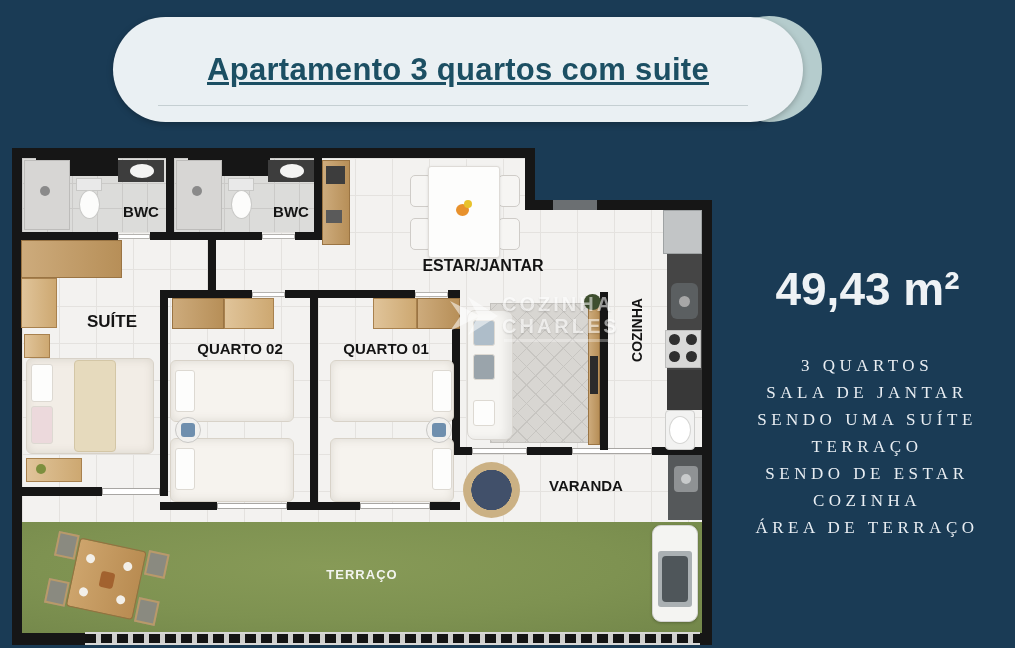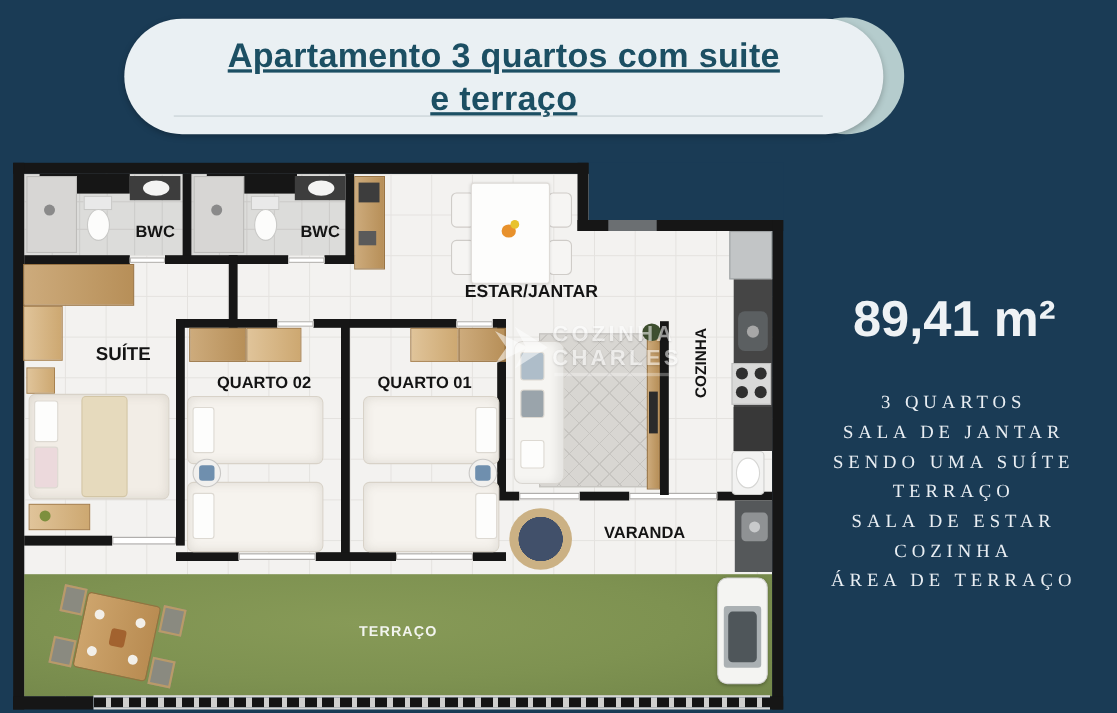--- a/index.html
+++ b/index.html
@@ -70,31 +70,30 @@
               clip-path:polygon(0 0, 100% 50%, 0 100%, 35% 50%); }
   .wm-a .t2 { position:absolute; left:18px; top:0; width:30px; height:38px; background:#fff;
               clip-path:polygon(0 0, 100% 50%, 0 100%, 35% 50%); }
 </style>
 </head>
 <body>
 
 <div class="abs banner-accent"></div>
 <div class="abs banner">
   <h1>Apartamento 3 quartos com suite</h1>
-  <h1>e terraço</h1>
   <div class="underline"></div>
 </div>
 
-<div class="abs area-text">89,41 m²</div>
+<div class="abs area-text">49,43 m²</div>
 <div class="abs features">
   <div>3 QUARTOS</div>
   <div>SALA DE JANTAR</div>
   <div>SENDO UMA SUÍTE</div>
   <div>TERRAÇO</div>
-  <div>SALA DE ESTAR</div>
+  <div>SENDO DE ESTAR</div>
   <div>COZINHA</div>
   <div>ÁREA DE TERRAÇO</div>
 </div>
 
 <div class="abs" id="plan">
 
   <div class="abs tiles" style="left:10px;top:10px;width:680px;height:475px;"></div>
   <div class="abs btile" style="left:10px;top:10px;width:144px;height:74px;"></div>
   <div class="abs btile" style="left:162px;top:10px;width:140px;height:74px;"></div>
   <div class="abs grass" style="left:10px;top:374px;width:680px;height:111px;"></div>

